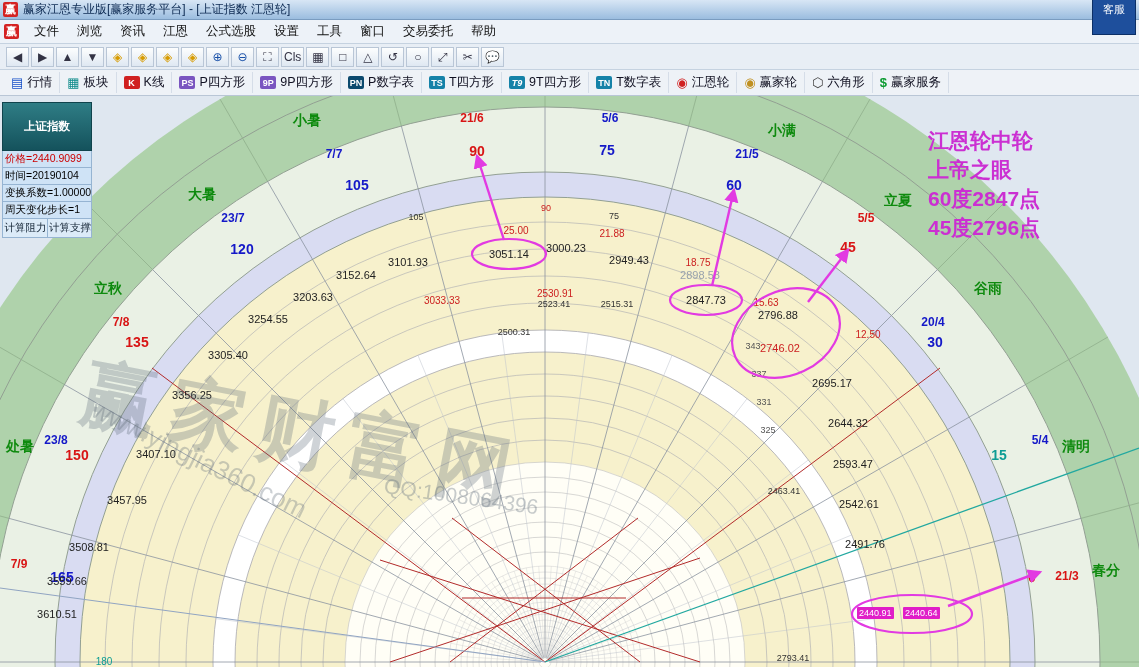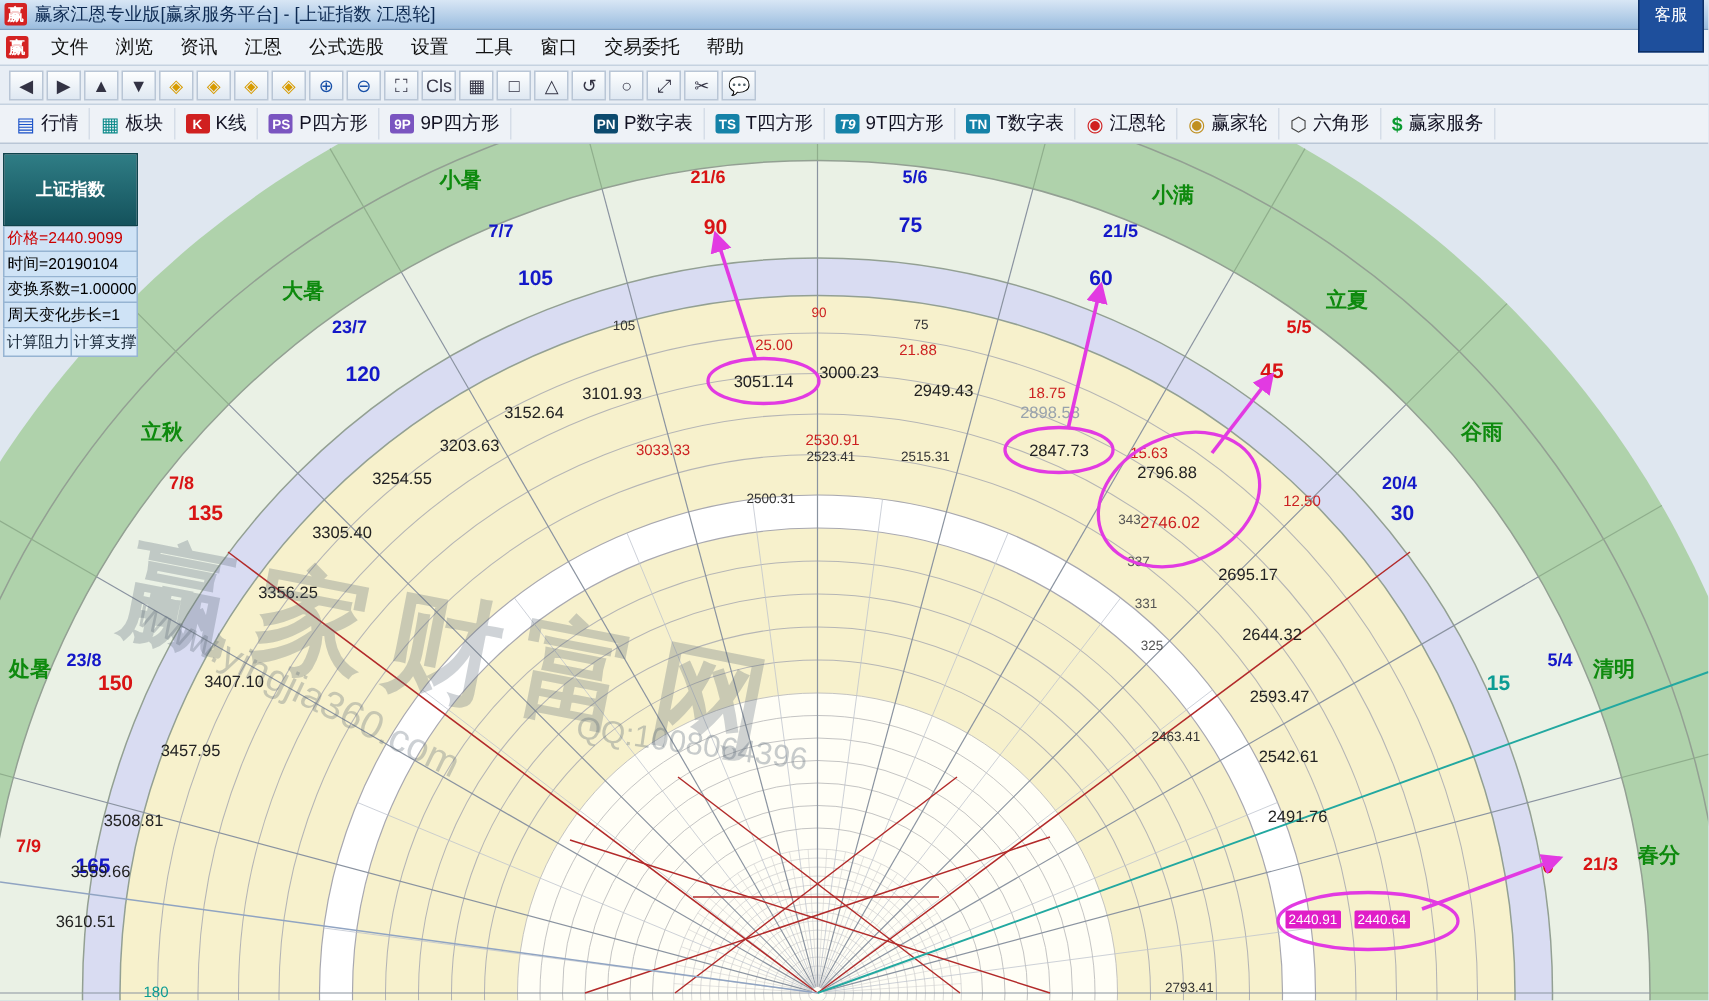--- a/index.html
+++ b/index.html
@@ -84,21 +84,21 @@
       </span>
       <span class="f-item">
         <span class="f-badge" style="background: rgb(122, 85, 192); color: rgb(255, 255, 255);">PS</span>
         <span>P四方形</span>
       </span>
       <span class="f-item">
         <span class="f-badge" style="background: rgb(122, 85, 192); color: rgb(255, 255, 255);">9P</span>
         <span>9P四方形</span>
       </span>
       <span class="f-item">
-        <span class="f-badge" style="background: #0c4a6e; color: rgb(255, 255, 255); margin-left: 48px;">PN</span>
+        <span class="f-badge" style="background: #0c4a6e; color: rgb(255, 255, 255);">PN</span>
         <span>P数字表</span>
       </span>
       <span class="f-item">
         <span class="f-badge" style="background: rgb(21, 130, 168); color: rgb(255, 255, 255);">TS</span>
         <span>T四方形</span>
       </span>
       <span class="f-item">
         <span class="f-badge" style="background: rgb(21, 130, 168); color: rgb(255, 255, 255); font-style: italic;">T9</span>
         <span>9T四方形</span>
       </span>
@@ -341,20 +341,26 @@
           <line x1="712" y1="190" x2="734" y2="94" stroke="#e23ae2" stroke-width="2.4" marker-end="url(#ah)"></line>
           <line x1="808" y1="206" x2="848" y2="154" stroke="#e23ae2" stroke-width="2.4" marker-end="url(#ah)"></line>
           <line x1="948" y1="510" x2="1040" y2="476" stroke="#e23ae2" stroke-width="2.4" marker-end="url(#ah)"></line>
         </g>
       </svg>
 
     <div class="wm-big">赢家财富网</div>
     <div class="wm-url">www.yingjia360.com</div>
     <div class="wm-qq">QQ:1008064396</div>
 
+    <div class="anno" id="anno">
+        <div>江恩轮中轮</div>
+        <div>上帝之眼</div>
+        <div>60度2847点</div>
+        <div>45度2796点</div>
+      </div>
 
     <div class="side-panel">
       <div class="sp-head">上证指数</div>
       <div id="sp-rows">
           <div class="sp-row" style="color: rgb(204, 0, 0);">价格=2440.9099</div>
           <div class="sp-row" style="color: rgb(0, 0, 0);">时间=20190104</div>
           <div class="sp-row" style="color: rgb(0, 0, 0);">变换系数=1.00000</div>
           <div class="sp-row" style="color: rgb(0, 0, 0);">周天变化步长=1</div>
         </div>
       <div class="sp-btns" id="sp-btns">

